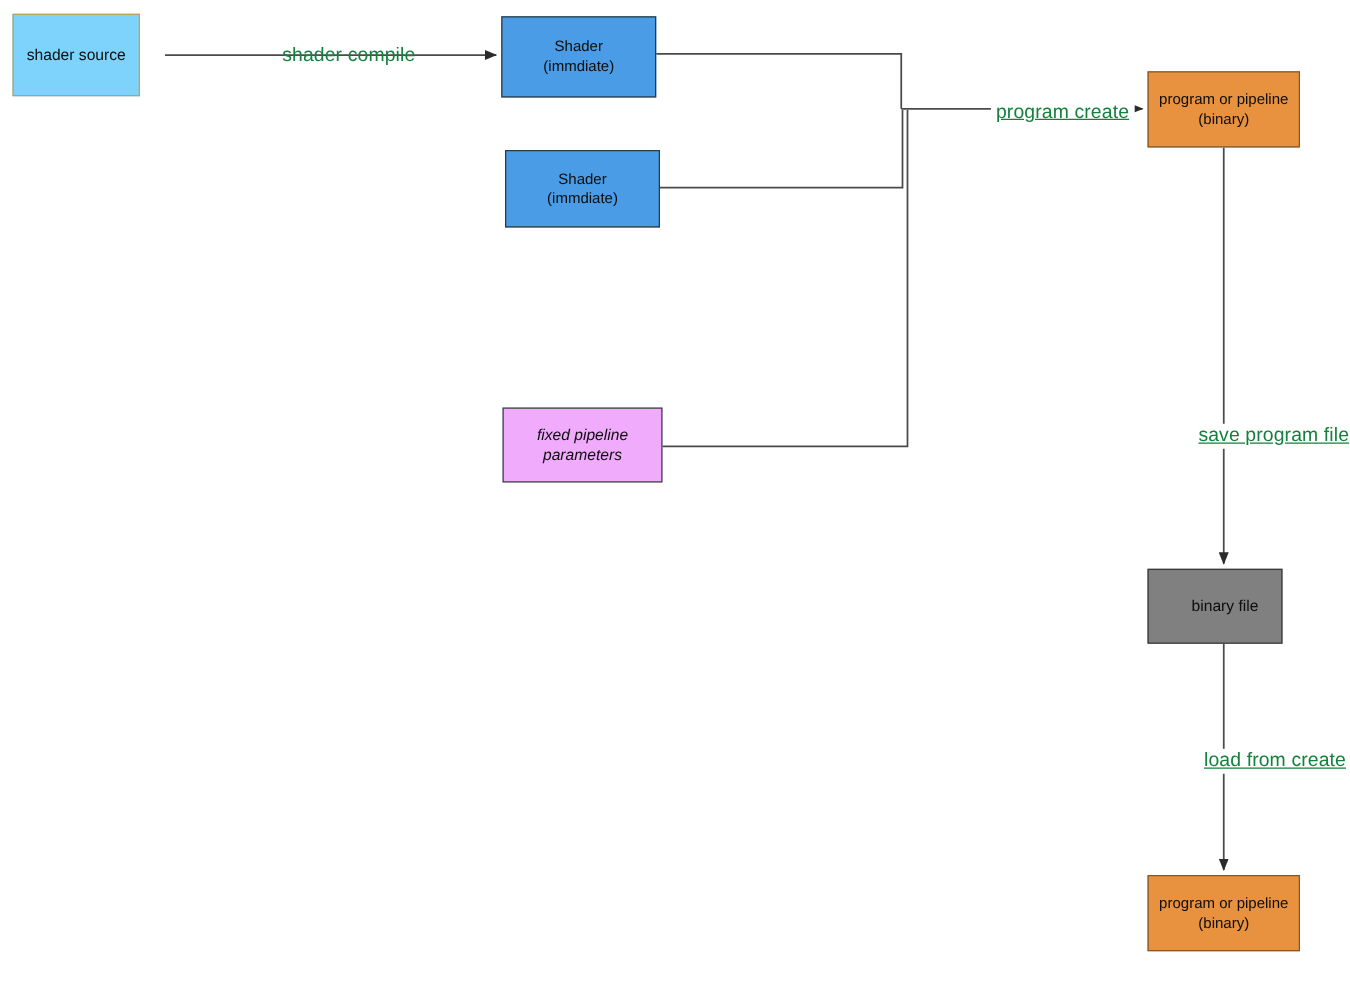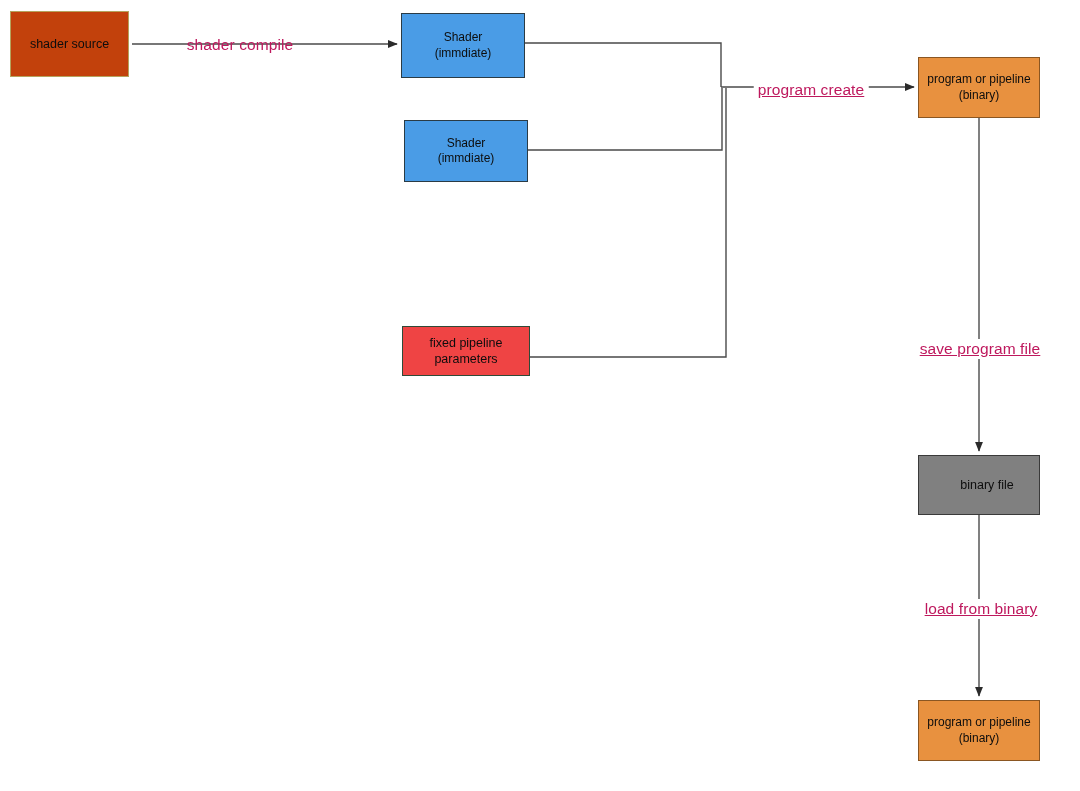--- a/index.html
+++ b/index.html
@@ -36,69 +36,71 @@
     text-align: center;
     line-height: 1.28;
     color: #0d0d0d;
   }
   .node .nlabel {
     display: block;
     width: 100%;
     white-space: pre-line;
   }
   .node-source {
-    left: 10px;  top: 11px;  width: 119px; height: 66px;
-    background: #c2410c;
+    left: 10px;  top: 11px;  width: 102px; height: 66px;
+    background: #7dd3fc;
     border-color: #b5a35d;
     font-size: 12.5px;
   }
   .node-shader1 {
     left: 401px; top: 13px;  width: 124px; height: 65px;
     background: #4a9ce6;
     border-color: #2a3b45;
     font-size: 12px;
   }
   .node-shader2 {
     left: 404px; top: 120px; width: 124px; height: 62px;
     background: #4a9ce6;
     border-color: #2a3b45;
     font-size: 12px;
   }
   .node-fixed {
-    left: 402px; top: 326px; width: 128px; height: 50px;
-    background: #ef4444;
+    left: 402px; top: 326px; width: 128px; height: 60px;
+    background: #f0abfc;
     border-color: #2f4a38;
     font-size: 12.5px;
+    font-style: italic;
   }
   .node-program-top {
     left: 918px; top: 57px;  width: 122px; height: 61px;
     background: #e8913f;
     border-color: #8a5622;
     font-size: 12px;
   }
   .node-binary {
-    left: 918px; top: 455px; width: 122px; height: 60px;
+    left: 918px; top: 455px; width: 108px; height: 60px;
     background: #808080;
     border-color: #3a3a3a;
     font-size: 12.5px;
     padding-left: 16px;
   }
   .node-program-bottom {
     left: 918px; top: 700px; width: 122px; height: 61px;
     background: #e8913f;
     border-color: #8a5622;
     font-size: 12px;
   }
   .edge-label {
     position: absolute;
-    color: #be185d;
+    color: #15803d;
     font-size: 15.5px;
     white-space: nowrap;
     transform: translate(-50%, -50%);
     letter-spacing: 0.1px;
+    margin-left: 39px;
   }
   .edge-label.boxed {
     background: #ffffff;
     padding: 1px 4px;
     text-decoration: underline;
   }
   .lbl-shader-compile { left: 240px; top: 45px;  }
   .lbl-program-create { left: 811px; top: 90px;  }
   .lbl-save-binary    { left: 980px; top: 349px; }
   .lbl-load-binary    { left: 981px; top: 609px; }
@@ -162,15 +164,15 @@
     <span class="nlabel">program or pipeline
 (binary)</span>
   </div>
 
   <div class="edge-label lbl-shader-compile">shader compile</div>
 
   <div class="edge-label boxed lbl-program-create">program create</div>
 
   <div class="edge-label boxed lbl-save-binary">save program file</div>
 
-  <div class="edge-label boxed lbl-load-binary">load from binary</div>
+  <div class="edge-label boxed lbl-load-binary">load from create</div>
 
 </div>
 
 </body></html>

